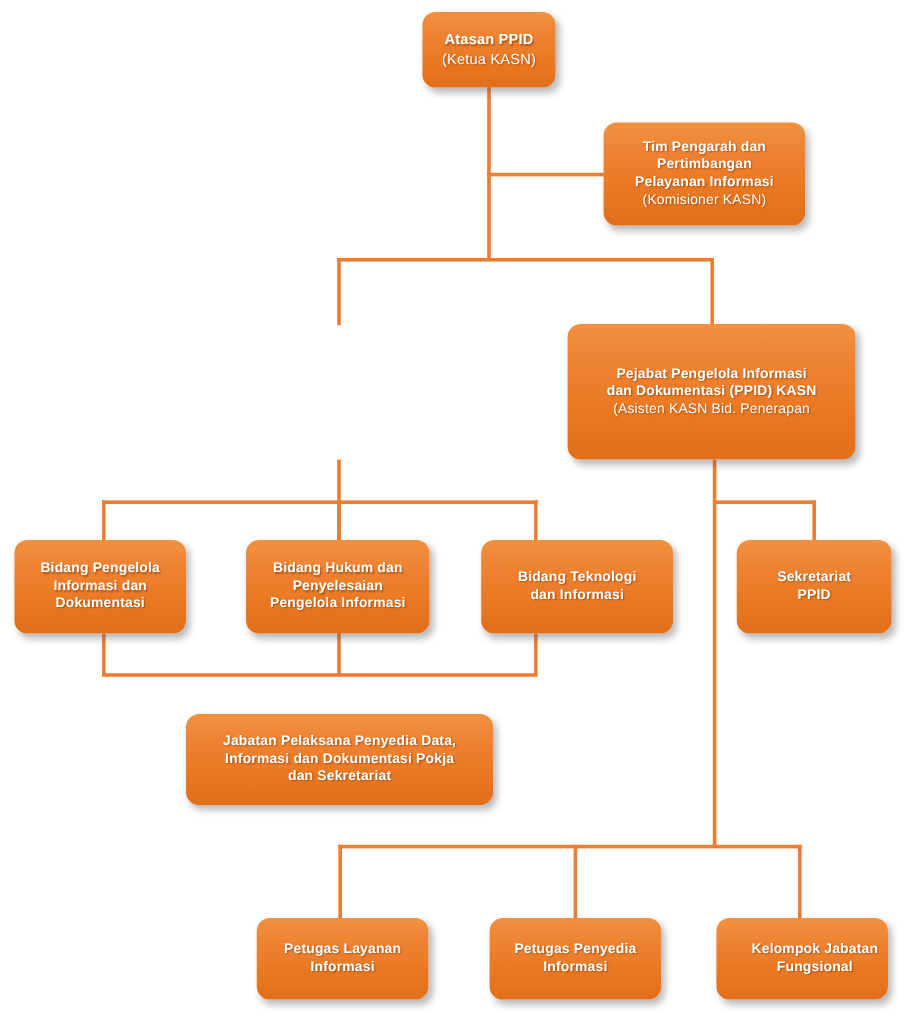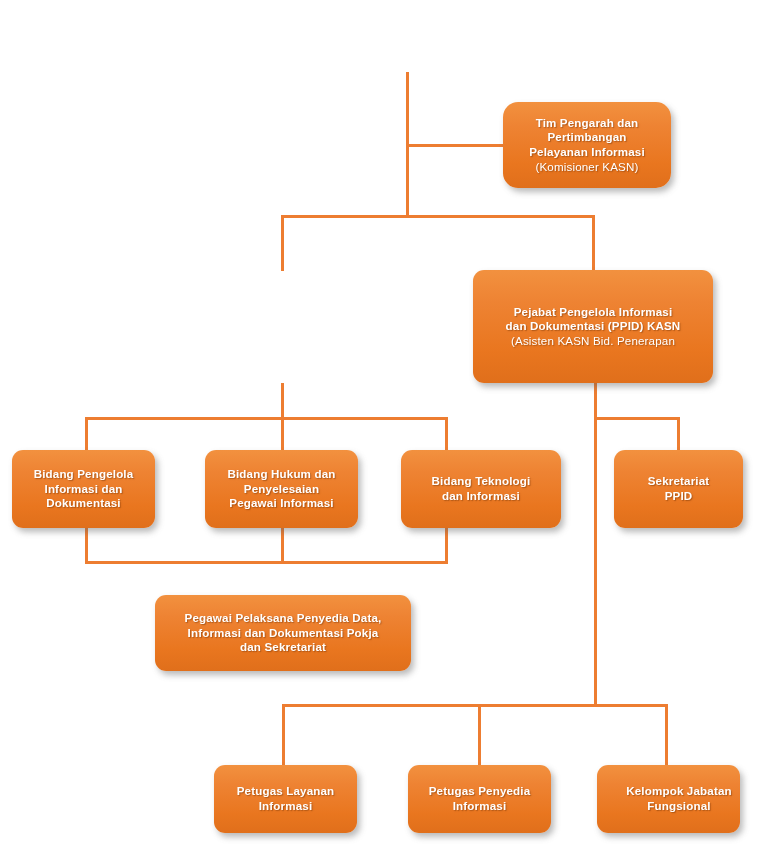--- a/index.html
+++ b/index.html
@@ -89,22 +89,28 @@
   <div class="conn v" style="left:594px; top:383px; height:322px;"></div>
 
   <div class="conn h" style="left:594px; top:417px; width:86px;"></div>
   <div class="conn v" style="left:677px; top:417px; height:33px;"></div>
 
   <div class="conn h" style="left:282px; top:704px; width:386px;"></div>
   <div class="conn v" style="left:282px; top:704px; height:62px;"></div>
   <div class="conn v" style="left:478px; top:704px; height:62px;"></div>
   <div class="conn v" style="left:665px; top:704px; height:62px;"></div>
 
+  <div class="node fs12" style="left:352px; top:10px; width:111px; height:63px;">
+    <span class="lines">
+      <span class="ln">Atasan  PPID</span>
+      <span class="ln sub">(Ketua KASN)</span>
+    </span>
+  </div>
 
-  <div class="node fs115" style="left:503px; top:102px; width:168px; height:86px;border-radius:15px;">
+  <div class="node fs115" style="left:503px; top:102px; width:168px; height:86px;">
     <span class="lines">
       <span class="ln">Tim Pengarah  dan</span>
       <span class="ln">Pertimbangan</span>
       <span class="ln">Pelayanan  Informasi</span>
       <span class="ln sub">(Komisioner KASN)</span>
     </span>
   </div>
 
 
   <div class="node fs115" style="left:473px; top:270px; width:240px; height:113px;text-align:center;">
@@ -120,41 +126,41 @@
       <span class="ln">Bidang Pengelola</span>
       <span class="ln">Informasi  dan</span>
       <span class="ln">Dokumentasi</span>
     </span>
   </div>
 
   <div class="node fs115" style="left:205px; top:450px; width:153px; height:78px;">
     <span class="lines">
       <span class="ln">Bidang Hukum  dan</span>
       <span class="ln">Penyelesaian</span>
-      <span class="ln">Pegawai Informasi</span>
+      <span class="ln">Pengelola Informasi</span>
     </span>
   </div>
 
   <div class="node fs115" style="left:401px; top:450px; width:160px; height:78px;">
     <span class="lines">
       <span class="ln">Bidang  Teknologi</span>
       <span class="ln">dan Informasi</span>
     </span>
   </div>
 
   <div class="node fs115" style="left:614px; top:450px; width:129px; height:78px;">
     <span class="lines">
       <span class="ln">Sekretariat</span>
       <span class="ln">PPID</span>
     </span>
   </div>
 
   <div class="node fs115" style="left:155px; top:595px; width:256px; height:76px;">
     <span class="lines">
-      <span class="ln">Pegawai Pelaksana Penyedia Data,</span>
+      <span class="ln">Jabatan Pelaksana Penyedia Data,</span>
       <span class="ln">Informasi dan Dokumentasi  Pokja</span>
       <span class="ln">dan Sekretariat</span>
     </span>
   </div>
 
   <div class="node fs115" style="left:214px; top:765px; width:143px; height:68px;">
     <span class="lines">
       <span class="ln">Petugas  Layanan</span>
       <span class="ln">Informasi</span>
     </span>

